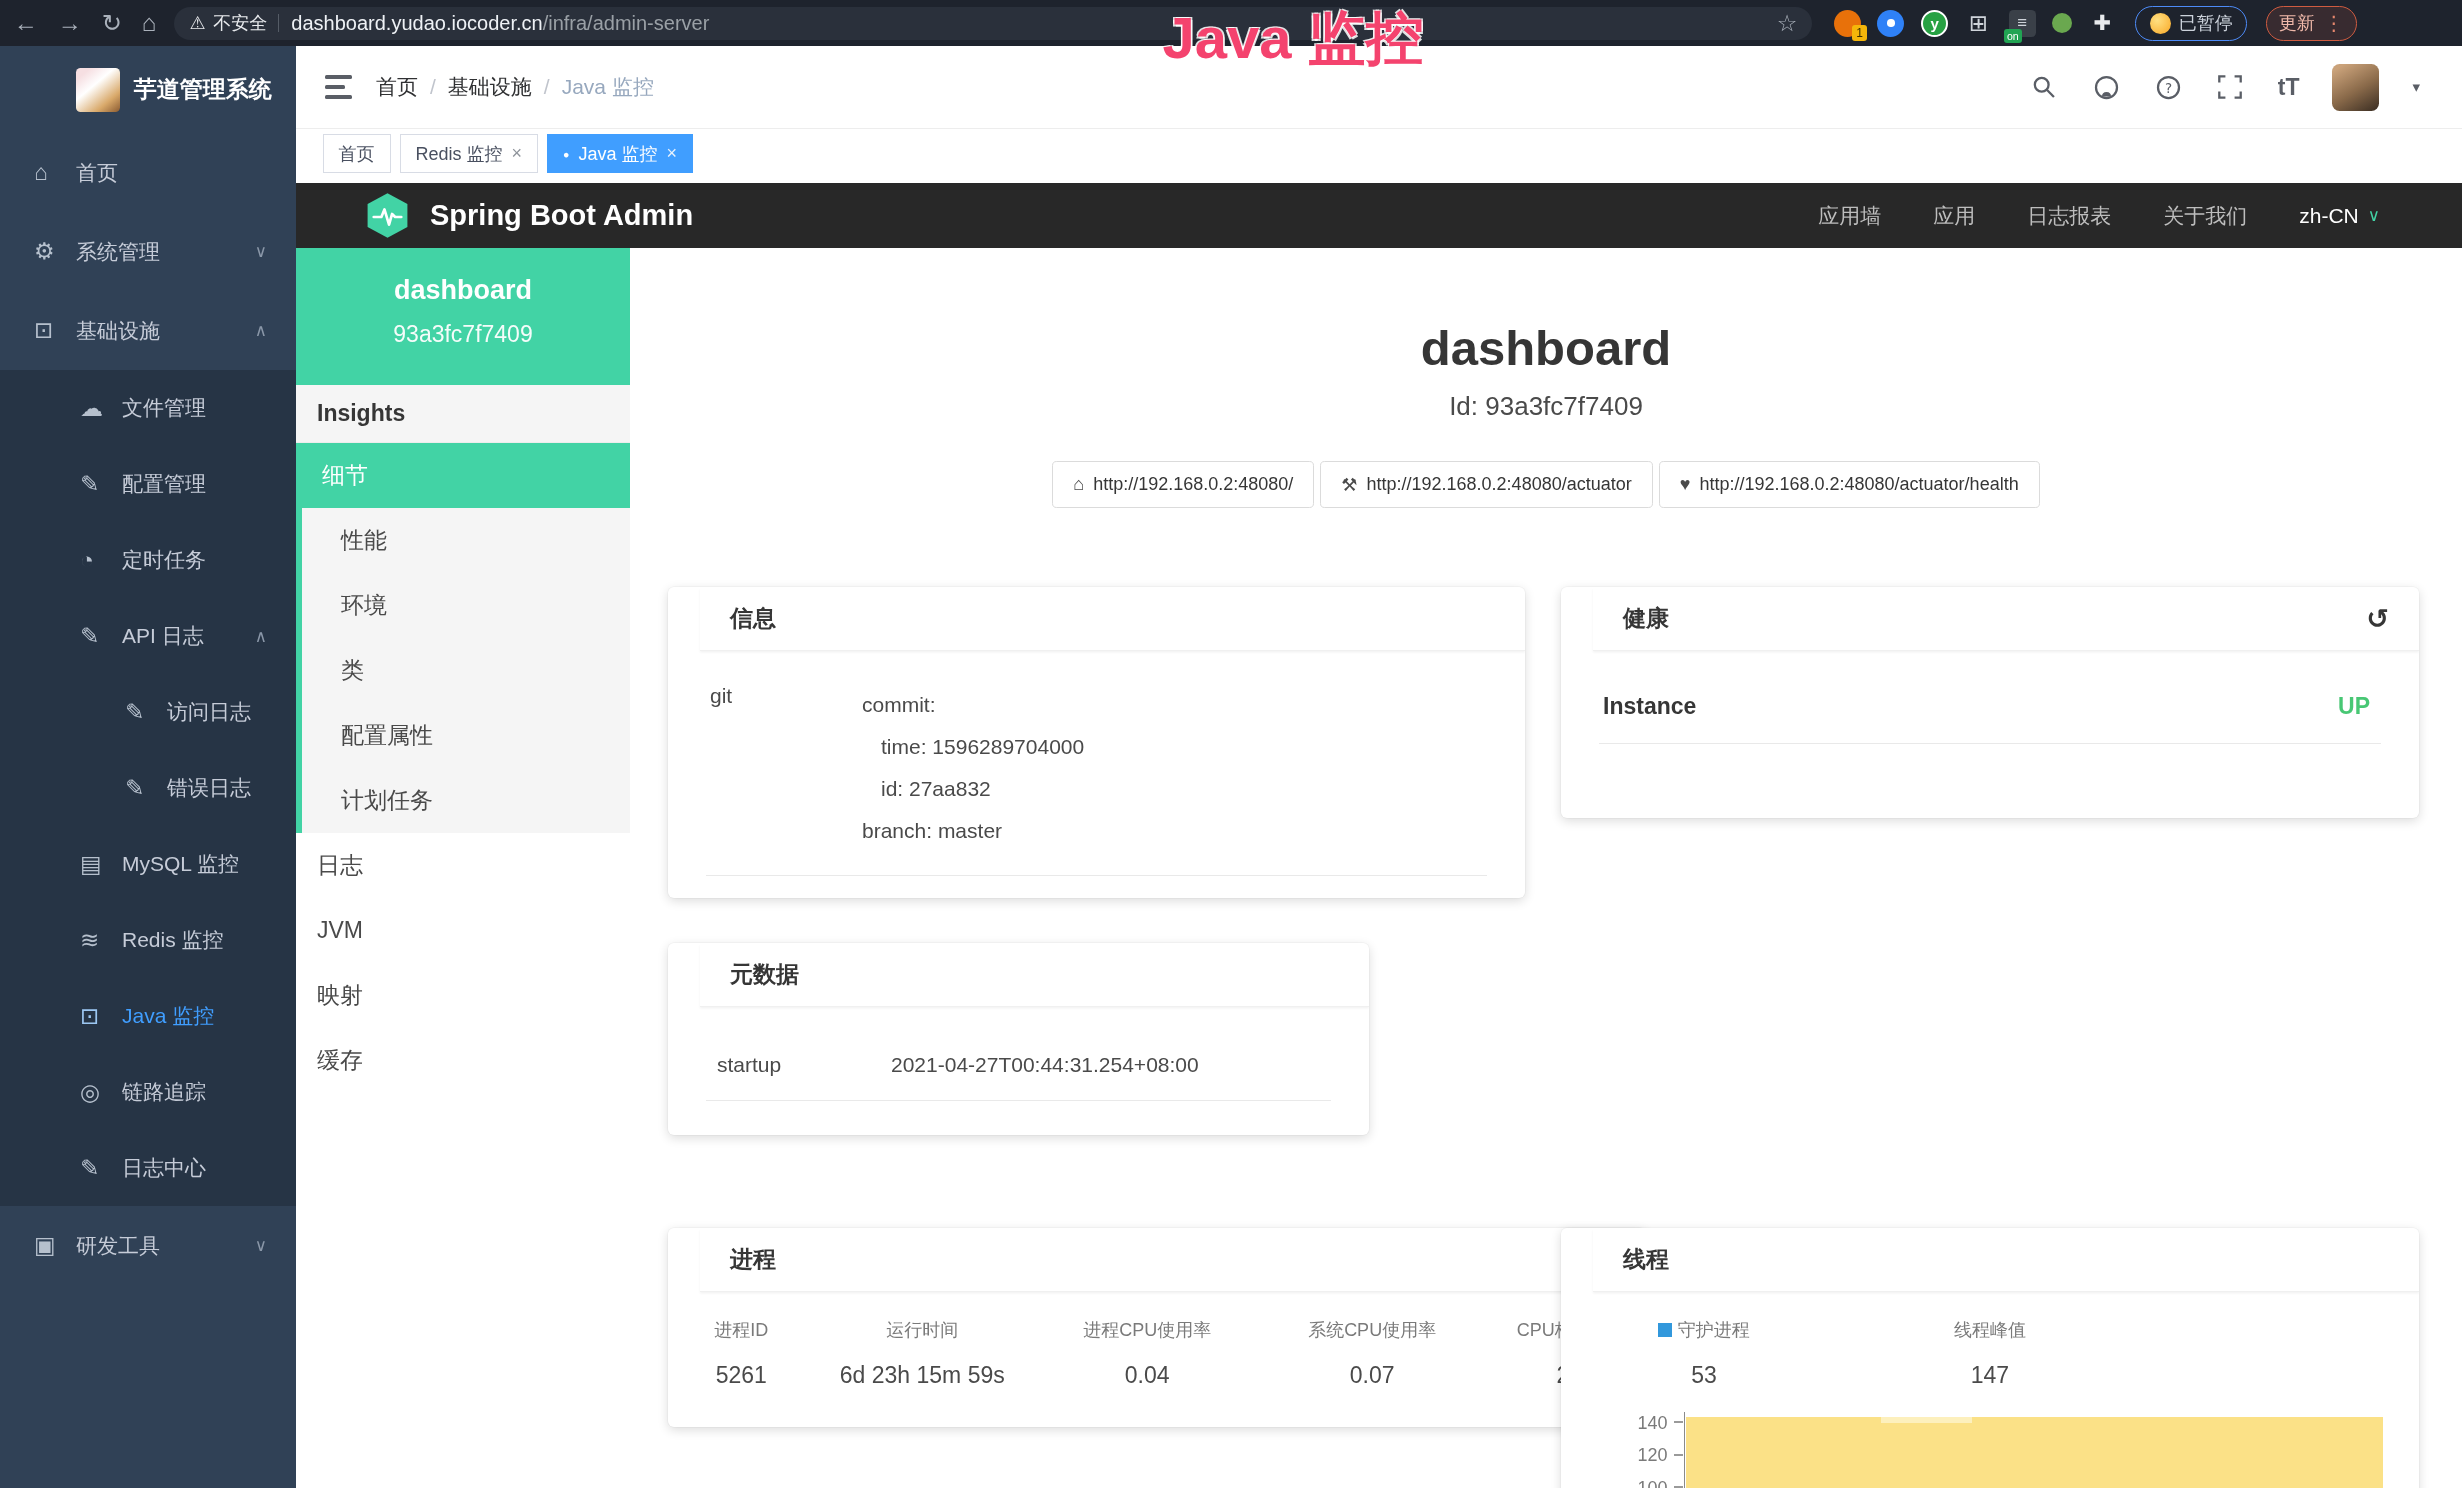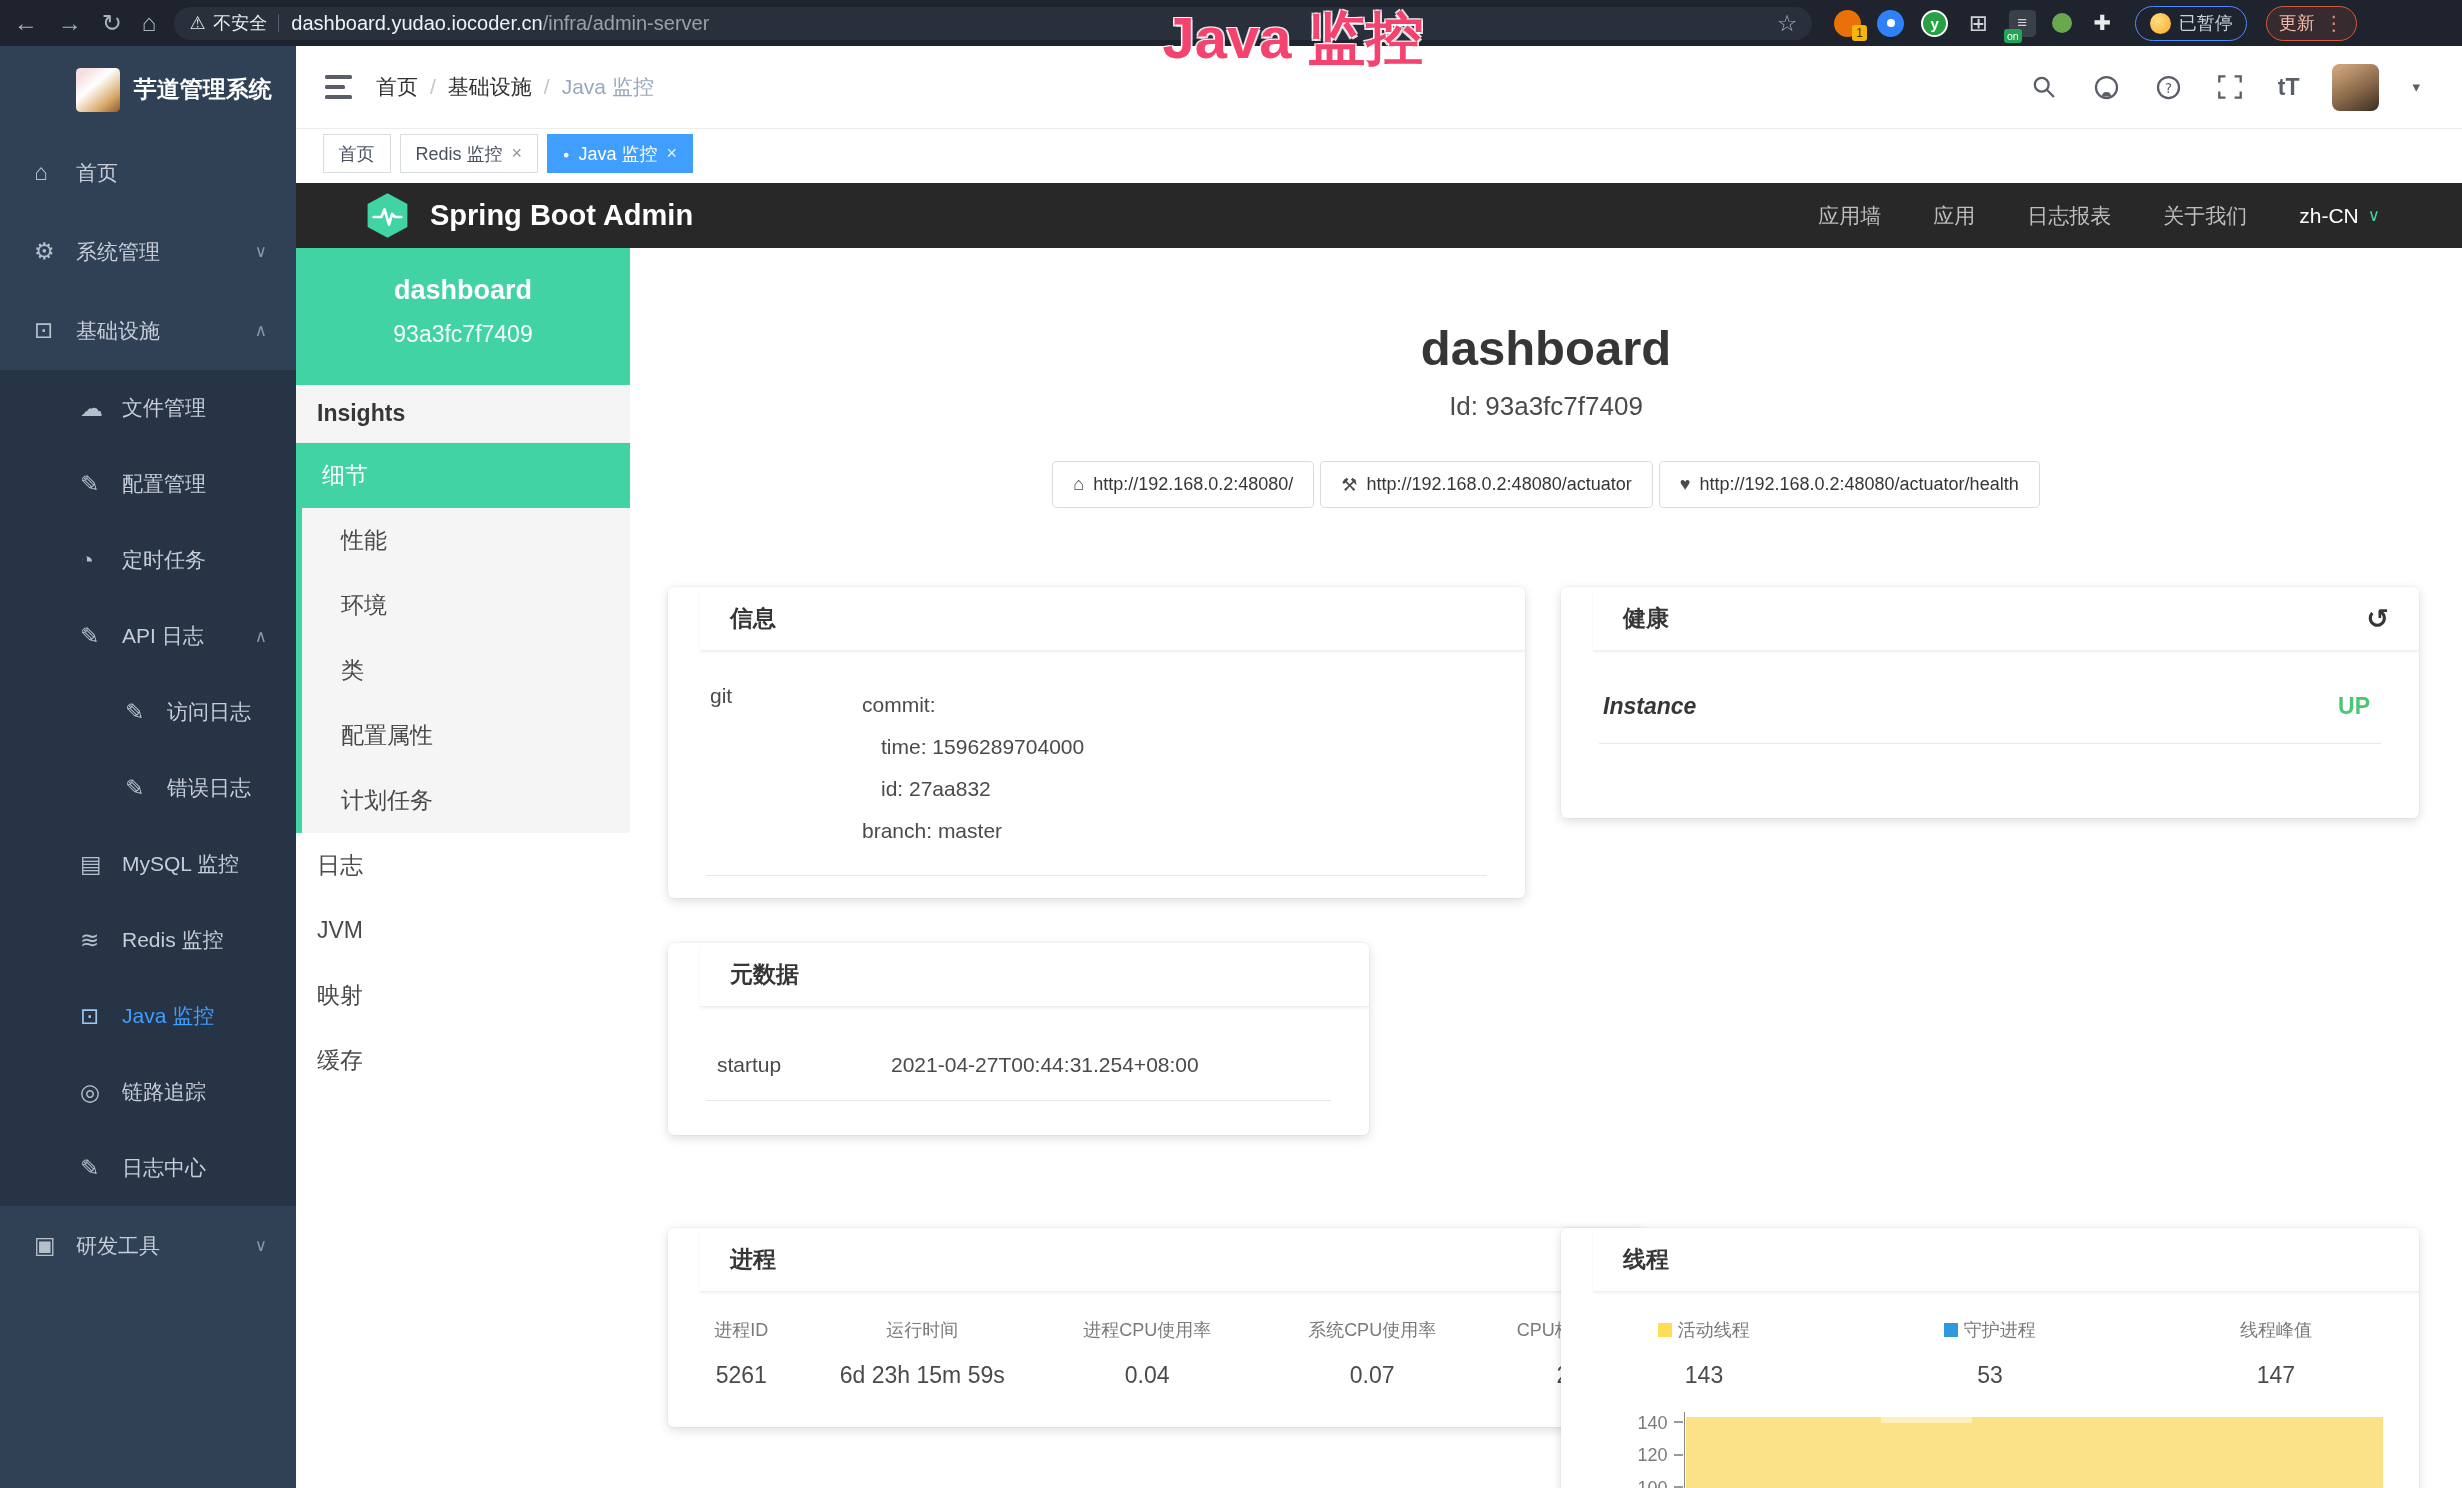--- a/index.html
+++ b/index.html
@@ -107,21 +107,21 @@
   .card-health{left:931px;top:339px;width:858px;height:231px;}
   .card-meta{left:38px;top:695px;width:701px;height:192px;}
   .card-proc{left:38px;top:980px;width:978px;height:199px;}
   .card-thr{left:931px;top:980px;width:858px;height:303px;}
   .kv{display:flex;padding:33px 38px 0 42px;font-size:21px;color:#4a4a4a;}
   .kv .k{width:152px;flex:0 0 152px;}
   .kv .v div{line-height:42px;}
   .kv .v .ind{padding-left:19px;}
   .rule{border-top:1.5px solid #e9e9e9;margin:23px 38px 0;}
   .health-row{display:flex;align-items:center;padding:42px 49px 0 42px;}
-  .health-row .hl{font-size:23px;font-weight:600;color:#363636;font-style:italic;}
+  .health-row .hl{font-size:23px;font-weight:600;color:#363636;}
   .health-row .up{margin-left:auto;font-size:23px;font-weight:bold;color:#48c774;}
   .meta-row{display:flex;align-items:center;padding:46px 38px 0 49px;font-size:21px;color:#4a4a4a;}
   .meta-row .mk{width:174px;flex:0 0 174px;}
   .stat-row{display:flex;padding-top:26px;}
   .stat{text-align:center;}
   .stat .sl{font-size:18px;color:#7a7a7a;display:flex;justify-content:center;align-items:center;gap:6px;}
   .stat .sv{font-size:23px;color:#4a4a4a;margin-top:20px;}
   .sq{display:inline-block;width:13.7px;height:13.7px;}
   .sq.yellow{background:#ffdd57;} .sq.blue{background:#3298dc;}
   .proc-cols .stat:nth-child(1){flex:0 0 15%;}
@@ -441,27 +441,20 @@
             <div class="sv">2</div>
           </div>
         </div>
       </section>
 
       <section class="card card-thr">
         <div class="card-hd">线程</div>
         <div class="stat-row thr-cols">
           <div class="stat">
             <div class="sl">
-                <span class="sq yellow"></span>
-                <span>活动线程</span>
-              </div>
-            <div class="sv">143</div>
-          </div>
-          <div class="stat">
-            <div class="sl">
                 <span class="sq blue"></span>
                 <span>守护进程</span>
               </div>
             <div class="sv">53</div>
           </div>
           <div class="stat">
             <div class="sl">
                 <span>线程峰值</span>
               </div>
             <div class="sv">147</div>

